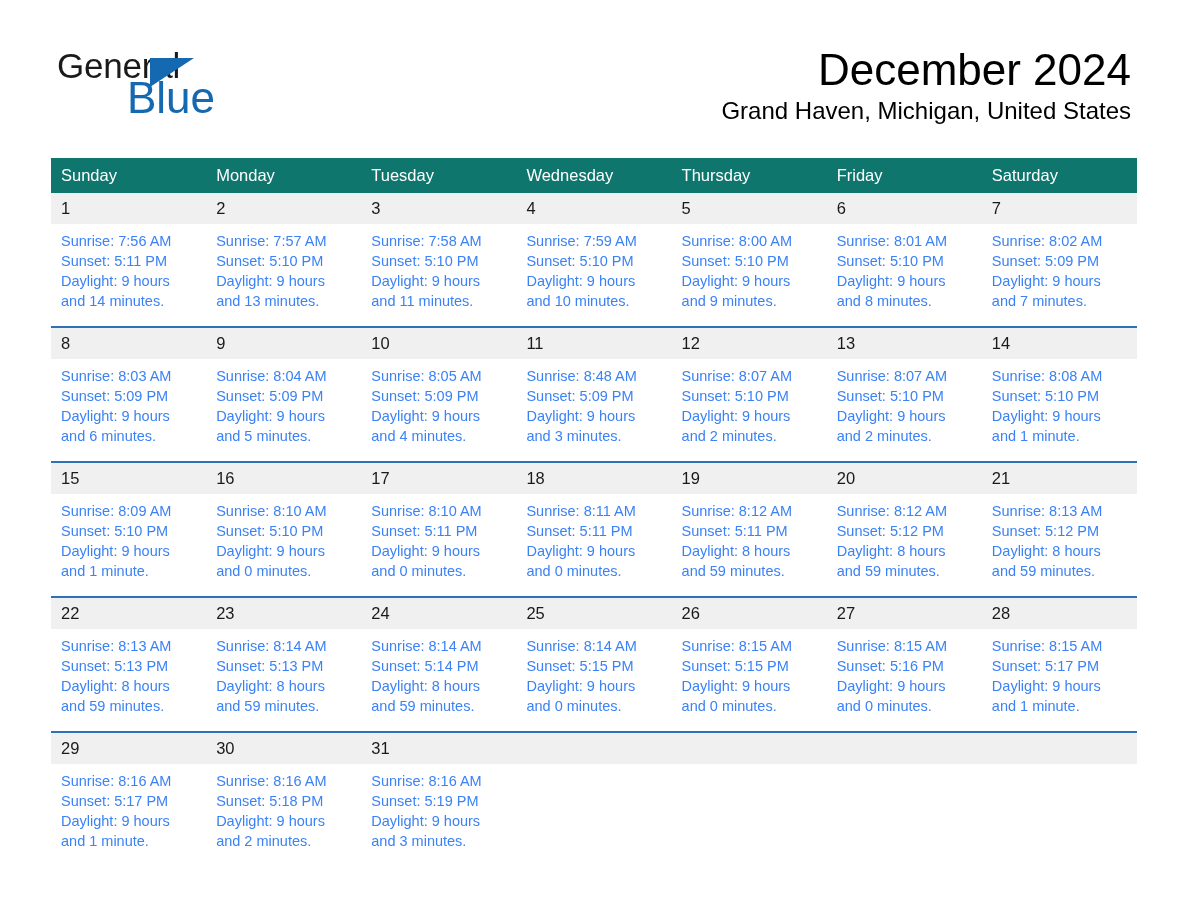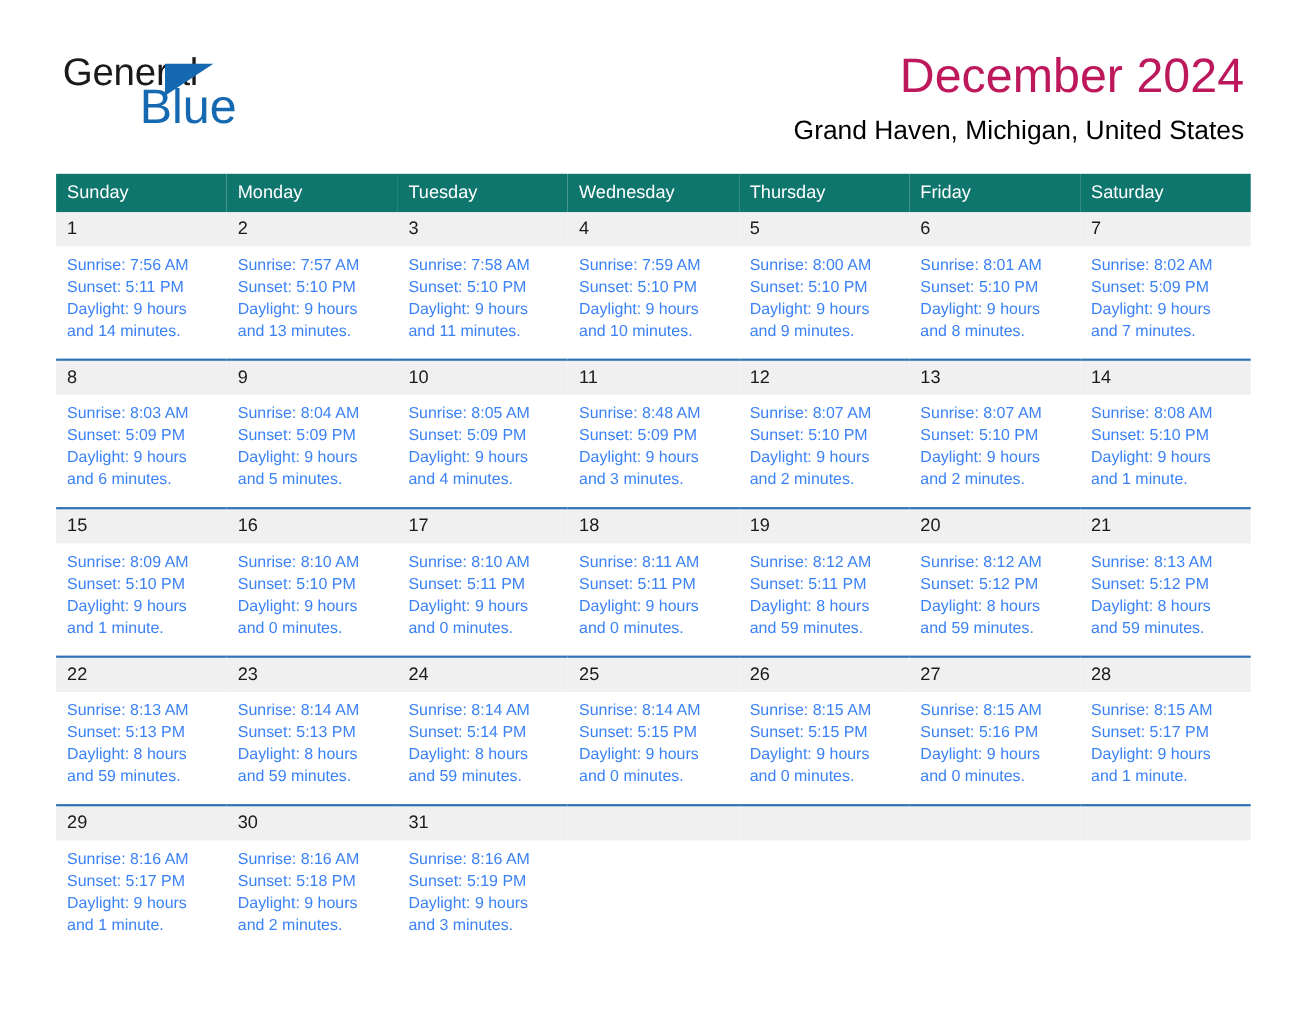--- a/index.html
+++ b/index.html
@@ -67,28 +67,27 @@
   .titles {
     position: absolute;
     right: 57px;
     top: 44px;
     text-align: right;
   }
   .month-title {
     font-size: 44px;
     font-weight: normal;
     line-height: 52px;
-    color: #be185d;
+    color: #000000;
     white-space: nowrap;
   }
   .location {
     font-size: 24px;
     font-weight: normal;
     line-height: 30px;
-    margin-top: 8px;
     color: #000;
     white-space: nowrap;
   }
 
   
   .calendar {
     position: absolute;
     left: 51px;
     top: 158px;
     width: 1086px;

